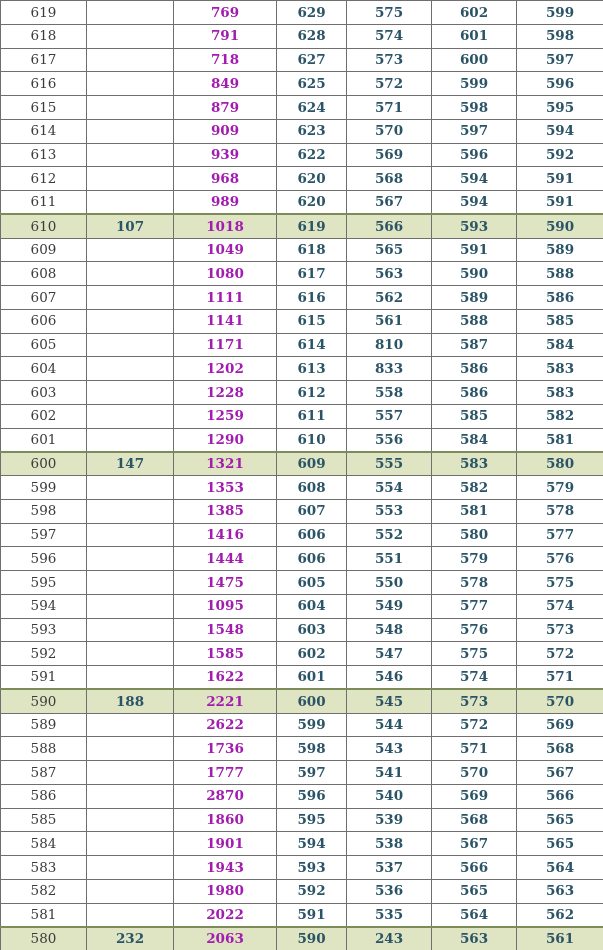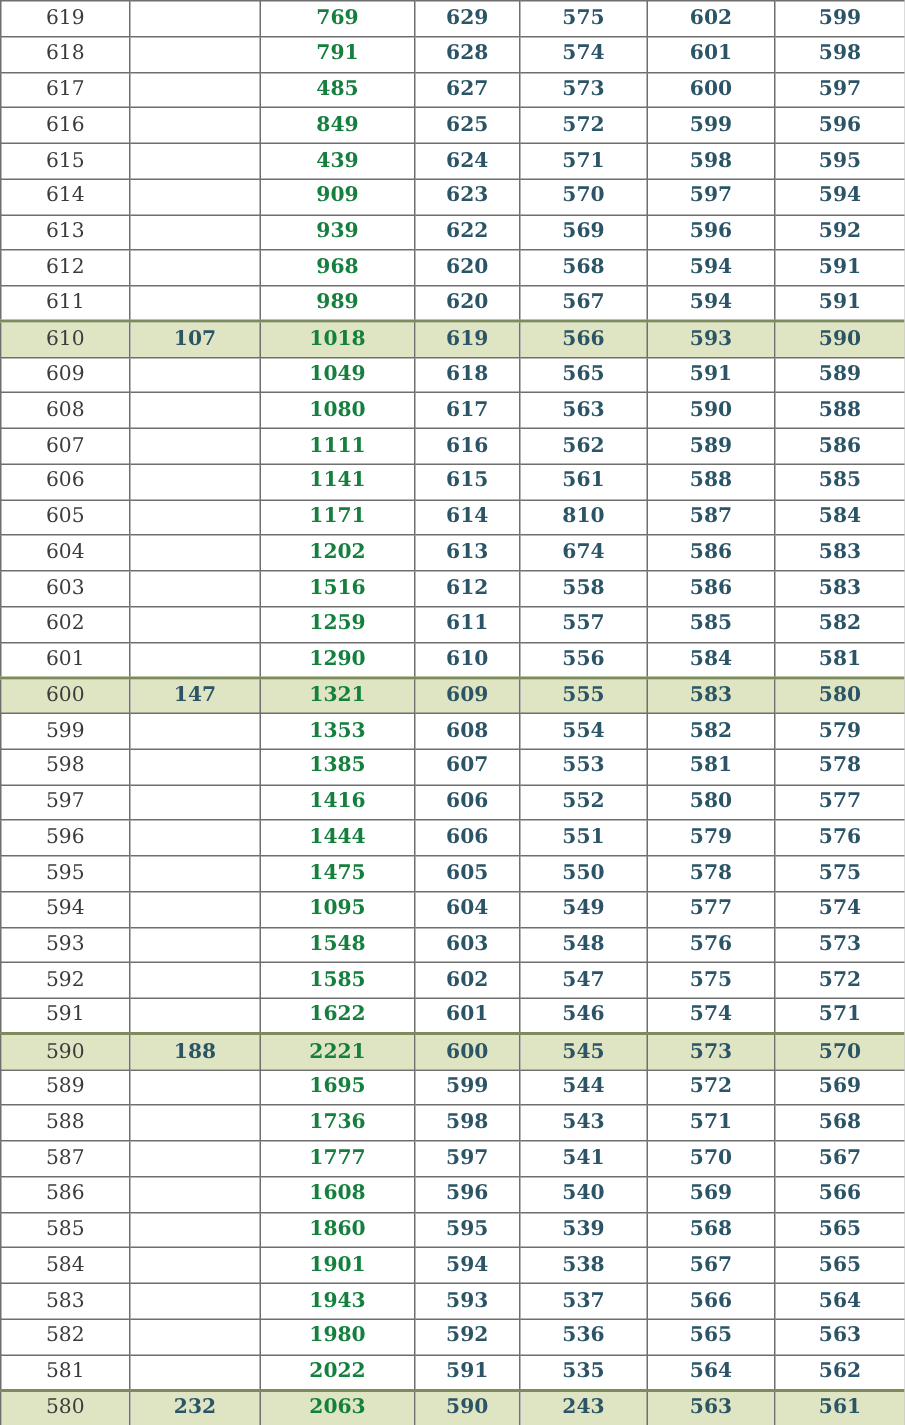--- a/index.html
+++ b/index.html
@@ -46,21 +46,21 @@
     color: #3b3b3b;
     font-weight: normal;
     font-family: "DejaVu Serif", "Liberation Serif", serif;
   }
   .c-num {
     color: #2b5566;
     font-weight: bold;
     font-family: "DejaVu Serif", "Liberation Serif", serif;
   }
   .c-red {
-    color: #15803d;
+    color: #a21caf;
     font-weight: bold;
     font-family: "DejaVu Serif", "Liberation Serif", serif;
   }
   .c-empty { }
 
   tr.hl td {
     background: #dfe5c3;
   }
   tr.hl td.c-raw {
     color: #3b3b3b;
@@ -97,39 +97,39 @@
         <td class="c-num c-empty"></td>
         <td class="c-red">791</td>
         <td class="c-num">628</td>
         <td class="c-num">574</td>
         <td class="c-num">601</td>
         <td class="c-num">598</td>
       </tr>
       <tr>
         <td class="c-raw">617</td>
         <td class="c-num c-empty"></td>
-        <td class="c-red">485</td>
+        <td class="c-red">718</td>
         <td class="c-num">627</td>
         <td class="c-num">573</td>
         <td class="c-num">600</td>
         <td class="c-num">597</td>
       </tr>
       <tr>
         <td class="c-raw">616</td>
         <td class="c-num c-empty"></td>
         <td class="c-red">849</td>
         <td class="c-num">625</td>
         <td class="c-num">572</td>
         <td class="c-num">599</td>
         <td class="c-num">596</td>
       </tr>
       <tr>
         <td class="c-raw">615</td>
         <td class="c-num c-empty"></td>
-        <td class="c-red">439</td>
+        <td class="c-red">879</td>
         <td class="c-num">624</td>
         <td class="c-num">571</td>
         <td class="c-num">598</td>
         <td class="c-num">595</td>
       </tr>
       <tr>
         <td class="c-raw">614</td>
         <td class="c-num c-empty"></td>
         <td class="c-red">909</td>
         <td class="c-num">623</td>
@@ -216,28 +216,28 @@
         <td class="c-num">614</td>
         <td class="c-num">810</td>
         <td class="c-num">587</td>
         <td class="c-num">584</td>
       </tr>
       <tr>
         <td class="c-raw">604</td>
         <td class="c-num c-empty"></td>
         <td class="c-red">1202</td>
         <td class="c-num">613</td>
-        <td class="c-num">674</td>
+        <td class="c-num">833</td>
         <td class="c-num">586</td>
         <td class="c-num">583</td>
       </tr>
       <tr>
         <td class="c-raw">603</td>
         <td class="c-num c-empty"></td>
-        <td class="c-red">1516</td>
+        <td class="c-red">1228</td>
         <td class="c-num">612</td>
         <td class="c-num">558</td>
         <td class="c-num">586</td>
         <td class="c-num">583</td>
       </tr>
       <tr>
         <td class="c-raw">602</td>
         <td class="c-num c-empty"></td>
         <td class="c-red">1259</td>
         <td class="c-num">611</td>
@@ -349,21 +349,21 @@
         <td class="c-num">188</td>
         <td class="c-red">2221</td>
         <td class="c-num">600</td>
         <td class="c-num">545</td>
         <td class="c-num">573</td>
         <td class="c-num">570</td>
       </tr>
       <tr>
         <td class="c-raw">589</td>
         <td class="c-num c-empty"></td>
-        <td class="c-red">1695</td>
+        <td class="c-red">2622</td>
         <td class="c-num">599</td>
         <td class="c-num">544</td>
         <td class="c-num">572</td>
         <td class="c-num">569</td>
       </tr>
       <tr>
         <td class="c-raw">588</td>
         <td class="c-num c-empty"></td>
         <td class="c-red">1736</td>
         <td class="c-num">598</td>
@@ -376,21 +376,21 @@
         <td class="c-num c-empty"></td>
         <td class="c-red">1777</td>
         <td class="c-num">597</td>
         <td class="c-num">541</td>
         <td class="c-num">570</td>
         <td class="c-num">567</td>
       </tr>
       <tr>
         <td class="c-raw">586</td>
         <td class="c-num c-empty"></td>
-        <td class="c-red">1608</td>
+        <td class="c-red">2870</td>
         <td class="c-num">596</td>
         <td class="c-num">540</td>
         <td class="c-num">569</td>
         <td class="c-num">566</td>
       </tr>
       <tr>
         <td class="c-raw">585</td>
         <td class="c-num c-empty"></td>
         <td class="c-red">1860</td>
         <td class="c-num">595</td>

